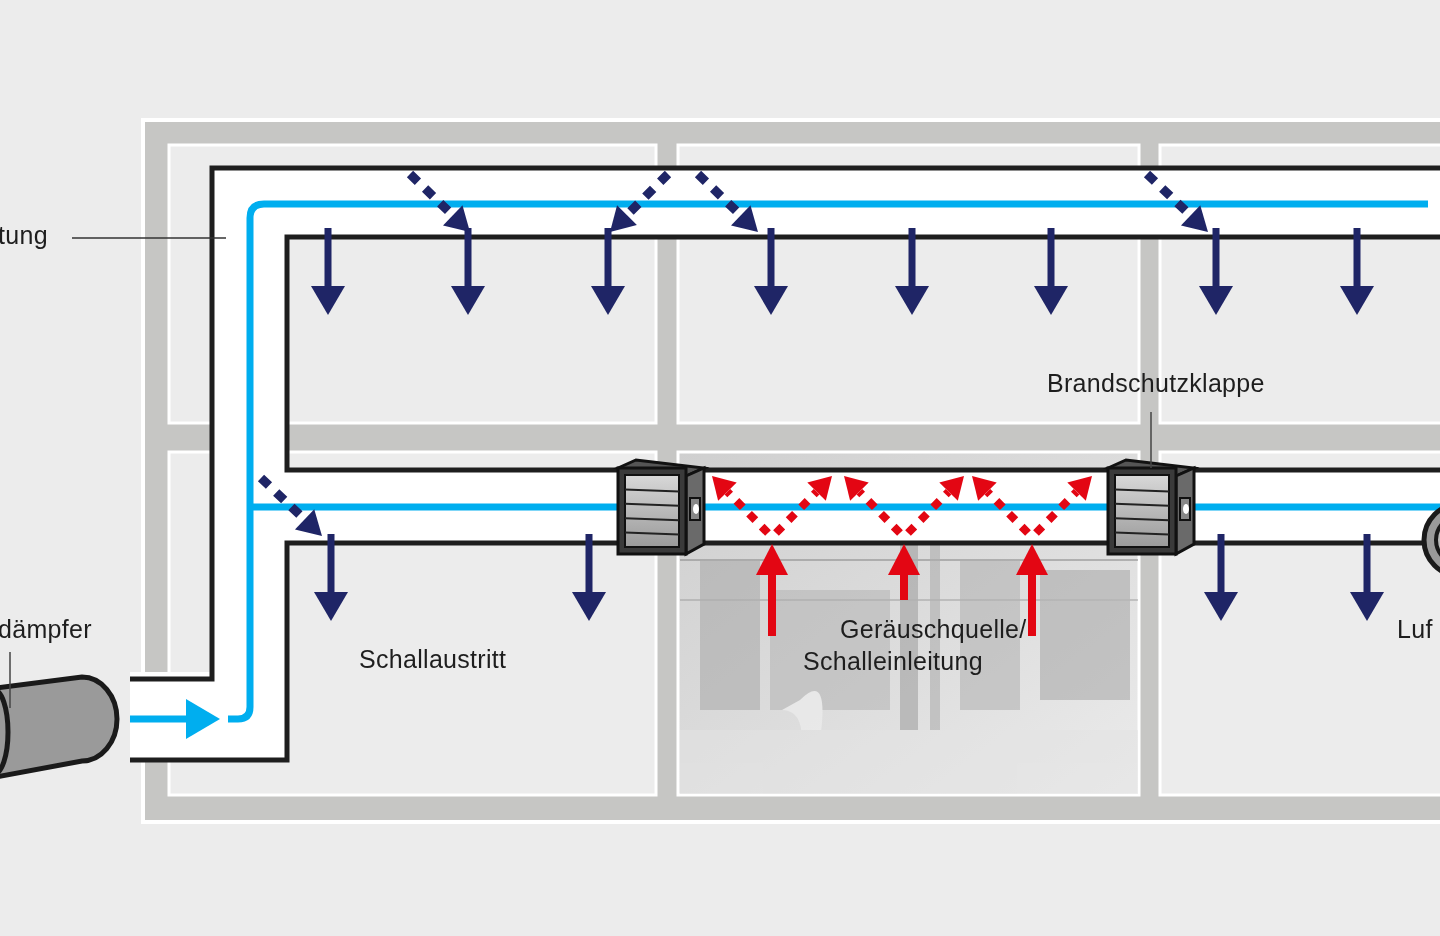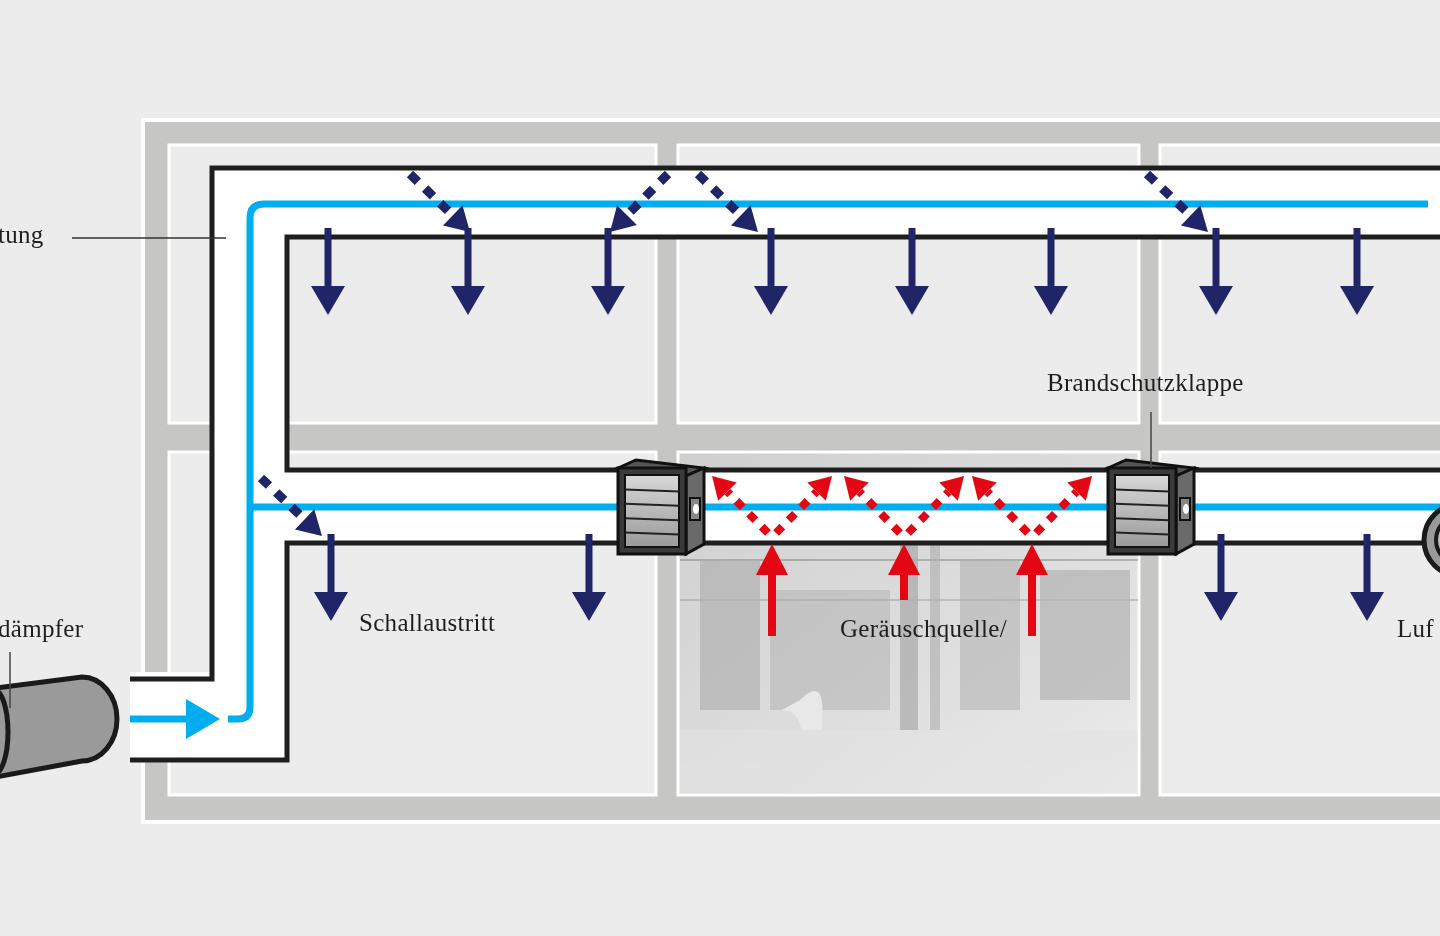--- a/index.html
+++ b/index.html
@@ -1,17 +1,17 @@
 <!DOCTYPE html>
 <html><head>
 <meta charset="utf-8">
 <style>
   html,body{margin:0;padding:0;}
   body{width:1440px;height:936px;overflow:hidden;background:#ececec;font-family:"Liberation Sans",sans-serif;}
-  #stage{position:relative;width:1237px;height:936px;font-family:Liberation Serif, serif;}
+  #stage{position:relative;width:1237px;height:936px;}
   svg{position:absolute;left:0;top:0;}
   .lbl{position:absolute;color:#1e1e1e;font-size:25px;letter-spacing:0.3px;white-space:nowrap;line-height:1.2;}
 </style>
 </head>
 <body>
 
 <div id="stage">
 <svg width="1440" height="936" viewBox="0 0 1440 936">
   <defs>
     <linearGradient id="photoGrad" x1="0" y1="0" x2="1" y2="1">
@@ -204,17 +204,18 @@
   <line x1="1151" y1="412" x2="1151" y2="468" stroke="#444" stroke-width="1.5"></line>
 
   <g>
     <circle cx="1460" cy="540" r="36" fill="#9a9a9a" stroke="#1a1a1a" stroke-width="5"></circle>
     <circle cx="1460" cy="540" r="24" fill="#bdbdbd" stroke="#1a1a1a" stroke-width="4"></circle>
   </g>
 </svg>
 
 <div class="lbl" style="left:-2px;top:220px;">tung</div>
 <div class="lbl" style="left:-2px;top:614px;">dämpfer</div>
-<div class="lbl" style="left:359px;top:608px;">Schallaustritt</div>
+<div class="lbl" style="left:359px;top:644px;">Schallaustritt</div>
 <div class="lbl" style="left:840px;top:614px;">Geräuschquelle/</div>
+<div class="lbl" style="left:803px;top:646px;">Schalleinleitung</div>
 <div class="lbl" style="left:1047px;top:368px;">Brandschutzklappe</div>
 <div class="lbl" style="left:1397px;top:614px;">Luf</div>
 </div>
 
 </body></html>

